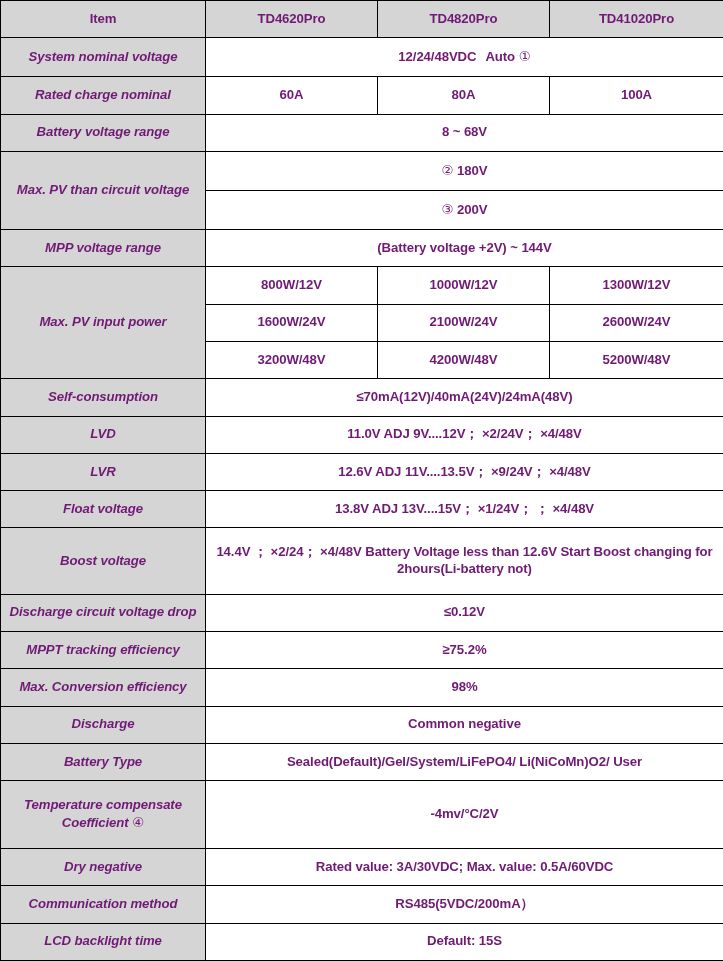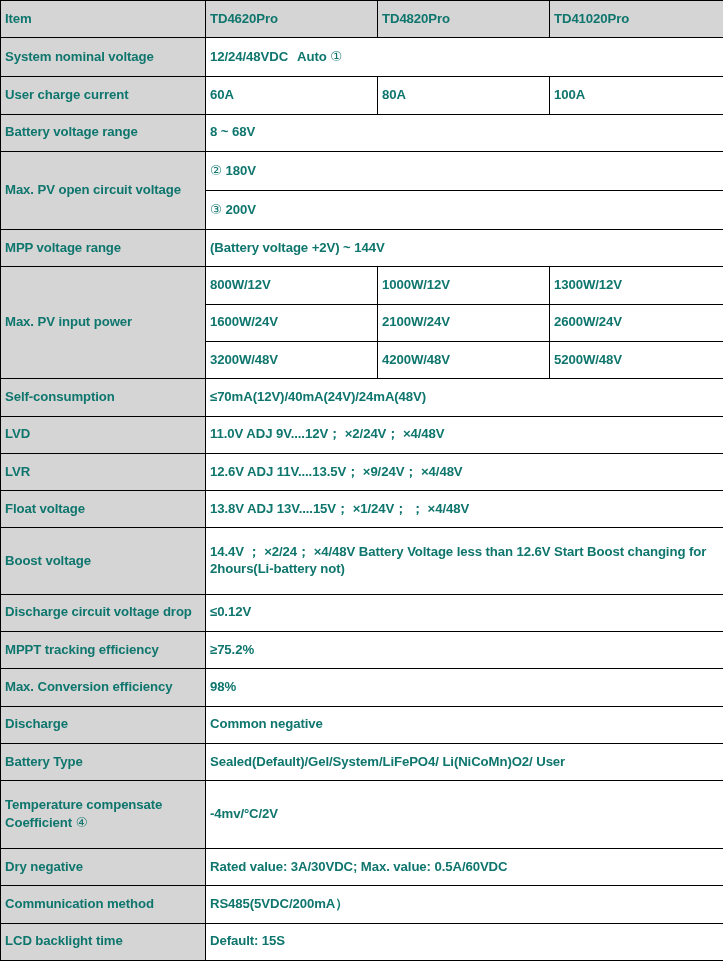--- a/index.html
+++ b/index.html
@@ -15,35 +15,37 @@
     overflow: hidden;
   }
   #spec-table {
     border-collapse: collapse;
     table-layout: fixed;
     width: 723px;
     height: 961px;
   }
   #spec-table td {
     border: 1px solid #000000;
+    text-align: center;
     vertical-align: middle;
     font-weight: bold;
     font-size: 13.2px;
-    color: #0f766e;
+    color: #701a75;
     padding: 2px 4px;
     line-height: 1.28;
     letter-spacing: -0.1px;
     box-sizing: border-box;
   }
   .col-item   { width: 205px; }
   .col-model  { width: 172px; }
   .col-model3 { width: 174px; }
 
   td.label-cell {
     background: #d5d5d5;
+    font-style: italic;
   }
   td.value-cell {
     background: #ffffff;
     border-radius: 9px;
   }
   td.header-cell {
     background: #d5d5d5;
     font-size: 14px;
   }
   .circled {
@@ -74,33 +76,33 @@
 
     <tr>
       <td class="label-cell">System nominal voltage</td>
       <td class="value-cell" colspan="3">
         <span>12/24/48VDC</span><span class="wide-gap"></span><span>Auto</span>
         <span class="circled">①</span>
       </td>
     </tr>
 
     <tr>
-      <td class="label-cell">User charge current</td>
+      <td class="label-cell">Rated charge nominal</td>
       <td class="value-cell">60A</td>
       <td class="value-cell">80A</td>
       <td class="value-cell">100A</td>
     </tr>
 
     <tr>
       <td class="label-cell">Battery voltage range</td>
       <td class="value-cell" colspan="3">8 ~ 68V</td>
     </tr>
 
     <tr>
-      <td class="label-cell" rowspan="2">Max. PV open circuit voltage</td>
+      <td class="label-cell" rowspan="2">Max. PV than circuit voltage</td>
       <td class="value-cell" colspan="3">
         <span class="circled">②</span>
         <span>180V</span>
       </td>
     </tr>
     <tr>
       <td class="value-cell" colspan="3">
         <span class="circled">③</span>
         <span>200V</span>
       </td>

